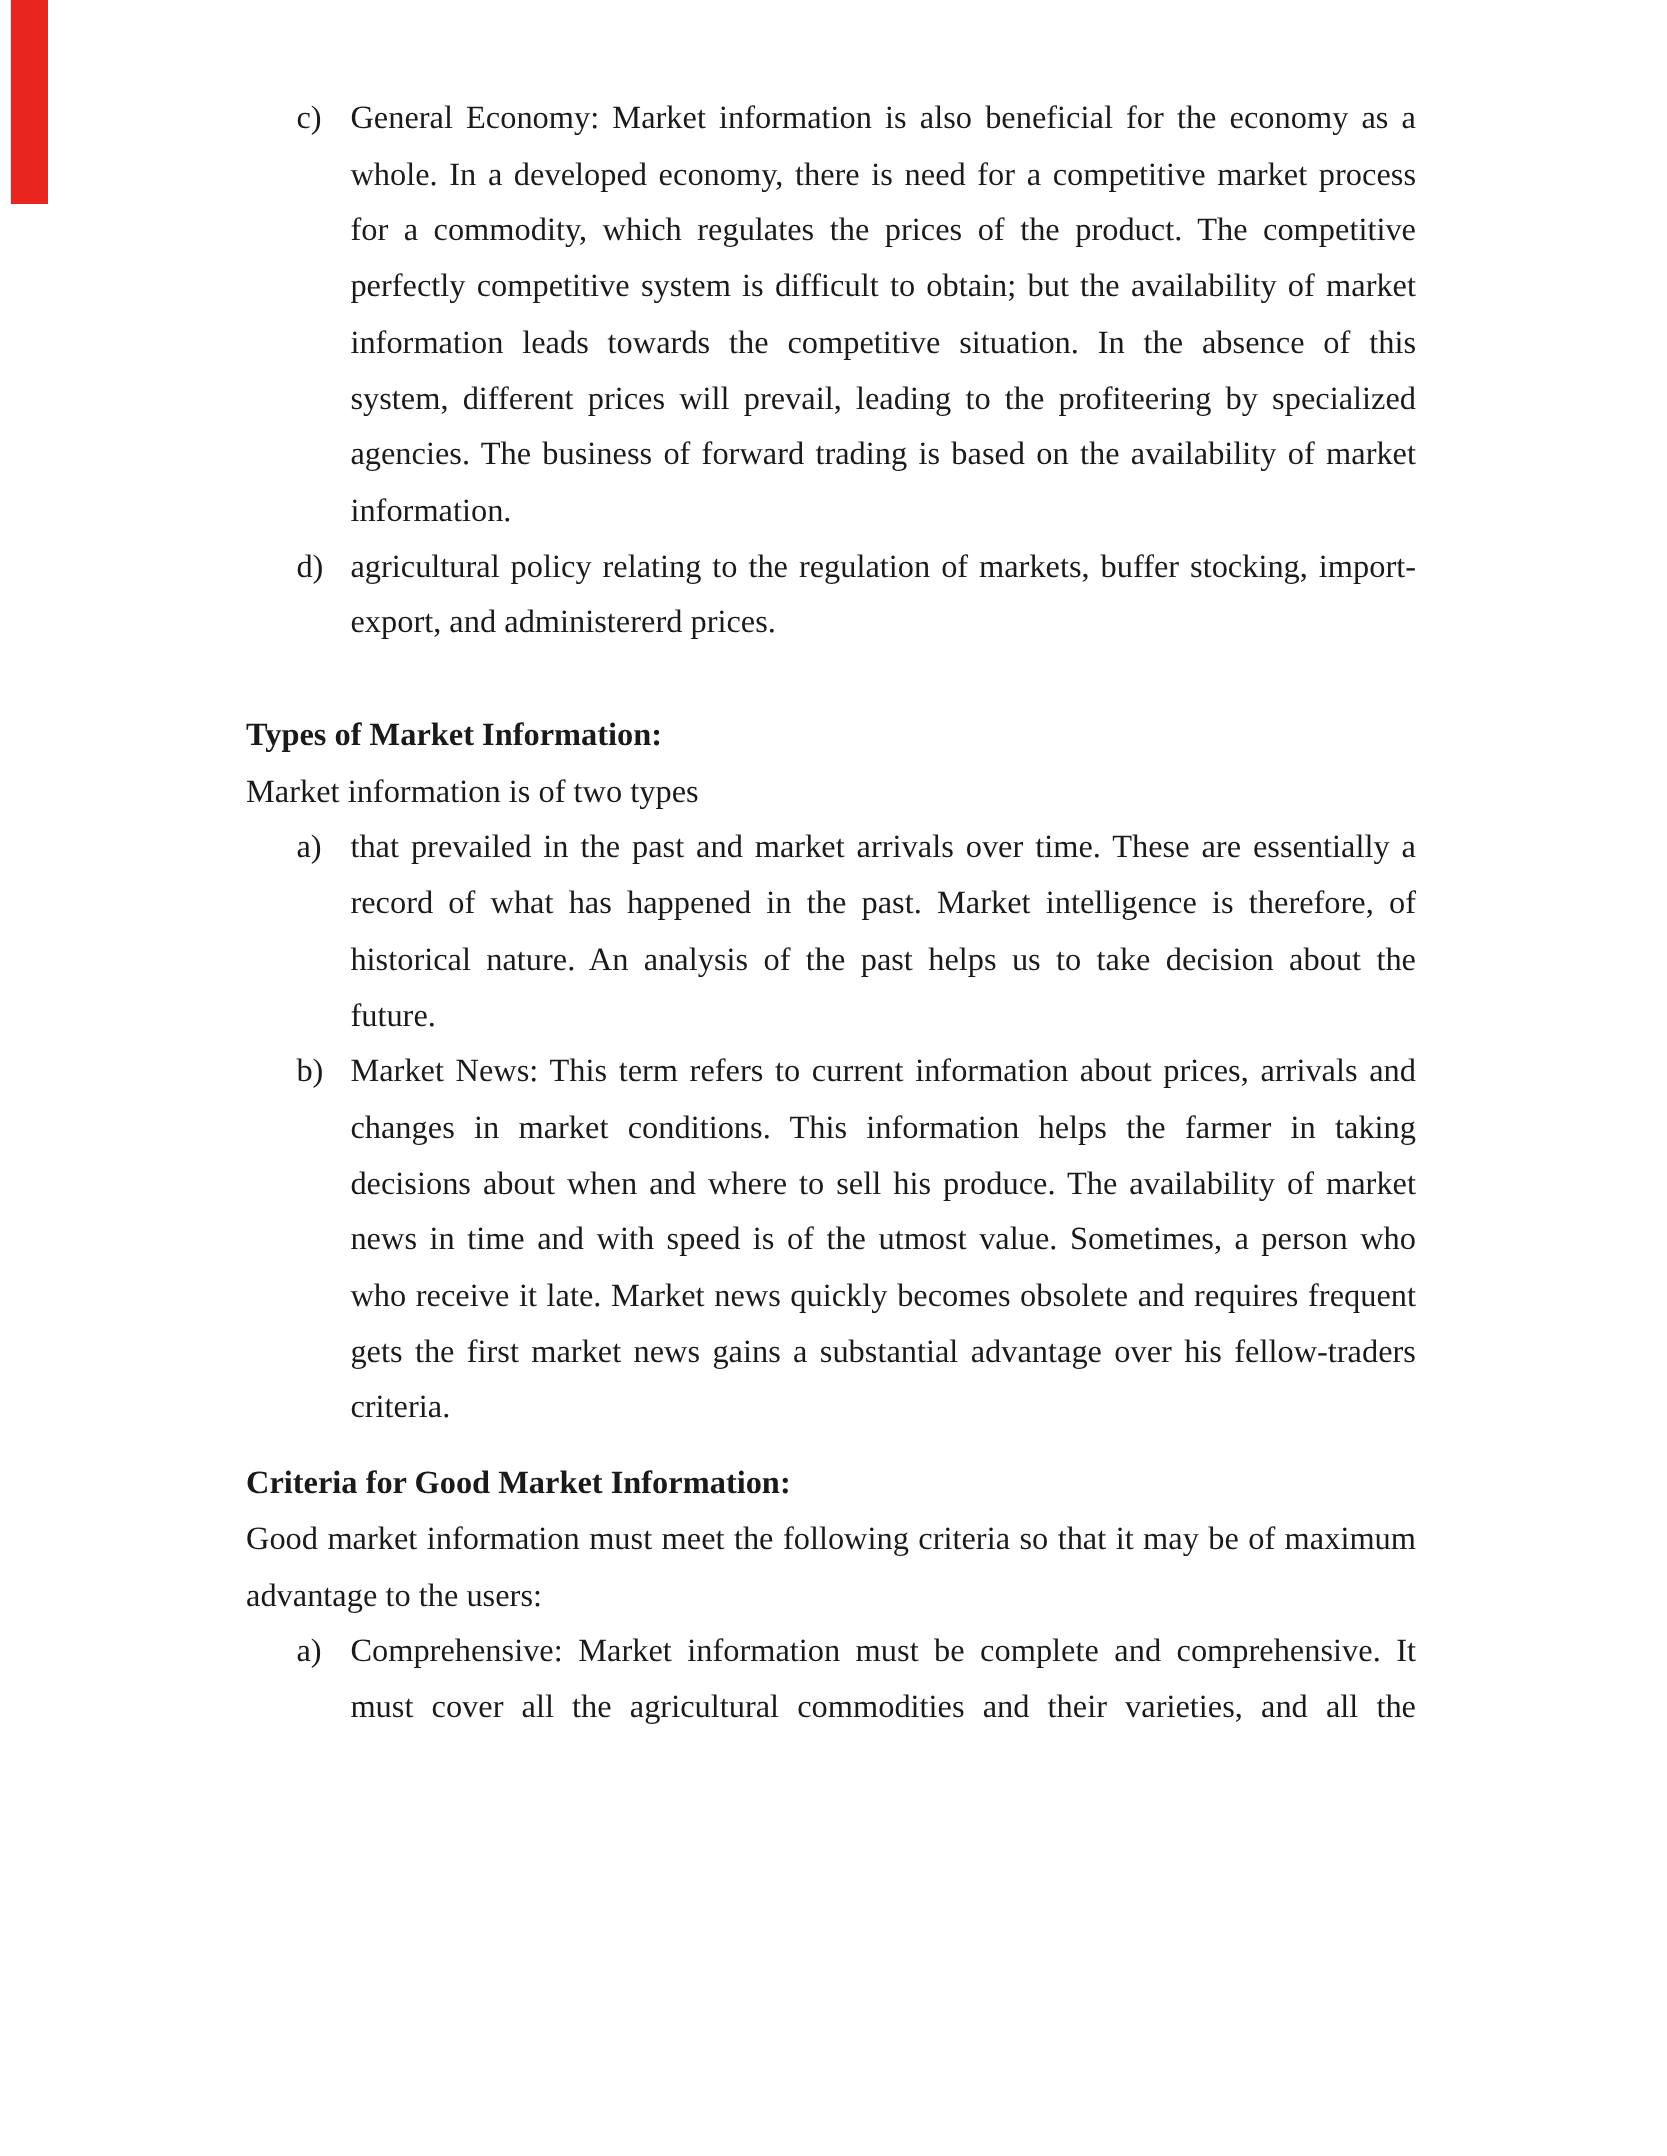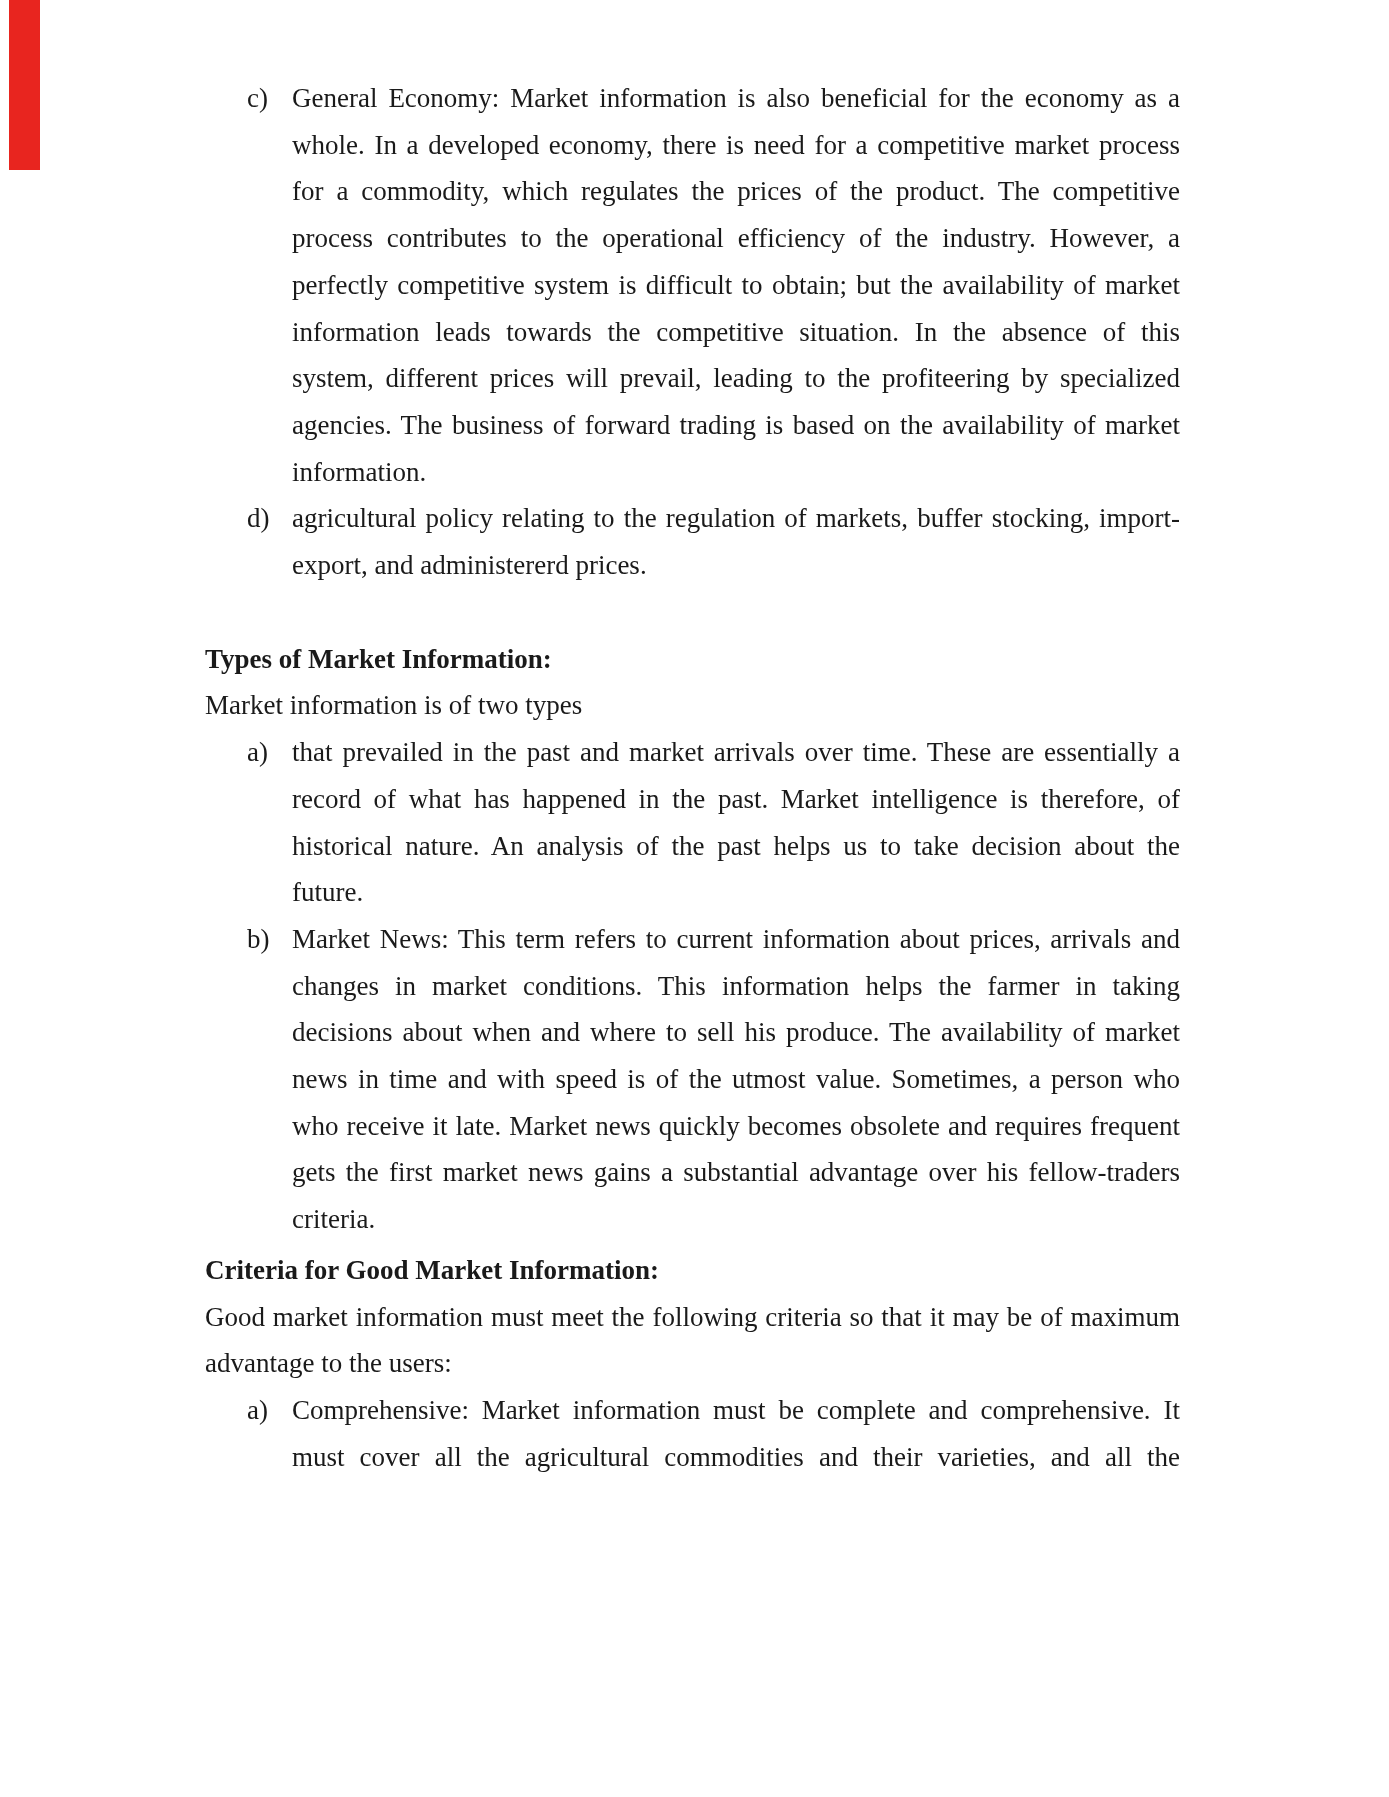--- a/index.html
+++ b/index.html
@@ -18,21 +18,21 @@
     left:9px;top:0;
     width:31px;height:170px;
   }
   .content{
     position:absolute;
     left:205px;top:75px;
     width:975px;
   }
   .block{position:relative;}
   .block.list{padding-left:87px;}
-  .block.tight{margin-top:4px;}
+  .block.tight{margin-top:16px;}
   .marker{
     position:absolute;
     left:42px;top:0;
     line-height:46.7px;
   }
   .line{
     line-height:46.7px;
     text-align:justify;
     text-align-last:justify;
   }
@@ -50,21 +50,20 @@
 <body>
 
 <div class="page" style="background: rgb(255, 255, 255); color: rgb(26, 26, 26);">
   <div class="red-marker" style="background: rgb(232, 37, 31);"></div>
   <div class="content" id="doc-content">
       <div class="block list">
         <span class="marker">c)</span>
         <div class="line">General Economy:  Market information is also beneficial for the economy as a</div>
         <div class="line">whole.  In a developed economy, there is need for a competitive market process</div>
         <div class="line">for a commodity, which regulates the prices of the product.  The competitive</div>
-        <div class="line">process contributes to the operational efficiency of the industry.  However, a</div>
         <div class="line">perfectly competitive system is difficult to obtain; but the availability of market</div>
         <div class="line">information leads towards the competitive situation.  In the absence of this</div>
         <div class="line">system, different prices will prevail, leading to the profiteering by specialized</div>
         <div class="line">agencies.  The business of forward trading is based on the availability of market</div>
         <div class="line no-fill">information.</div>
       </div>
       <div class="block list">
         <span class="marker">d)</span>
         <div class="line">agricultural policy relating to the regulation of markets, buffer stocking, import-</div>
         <div class="line no-fill">export, and administererd prices.</div>

